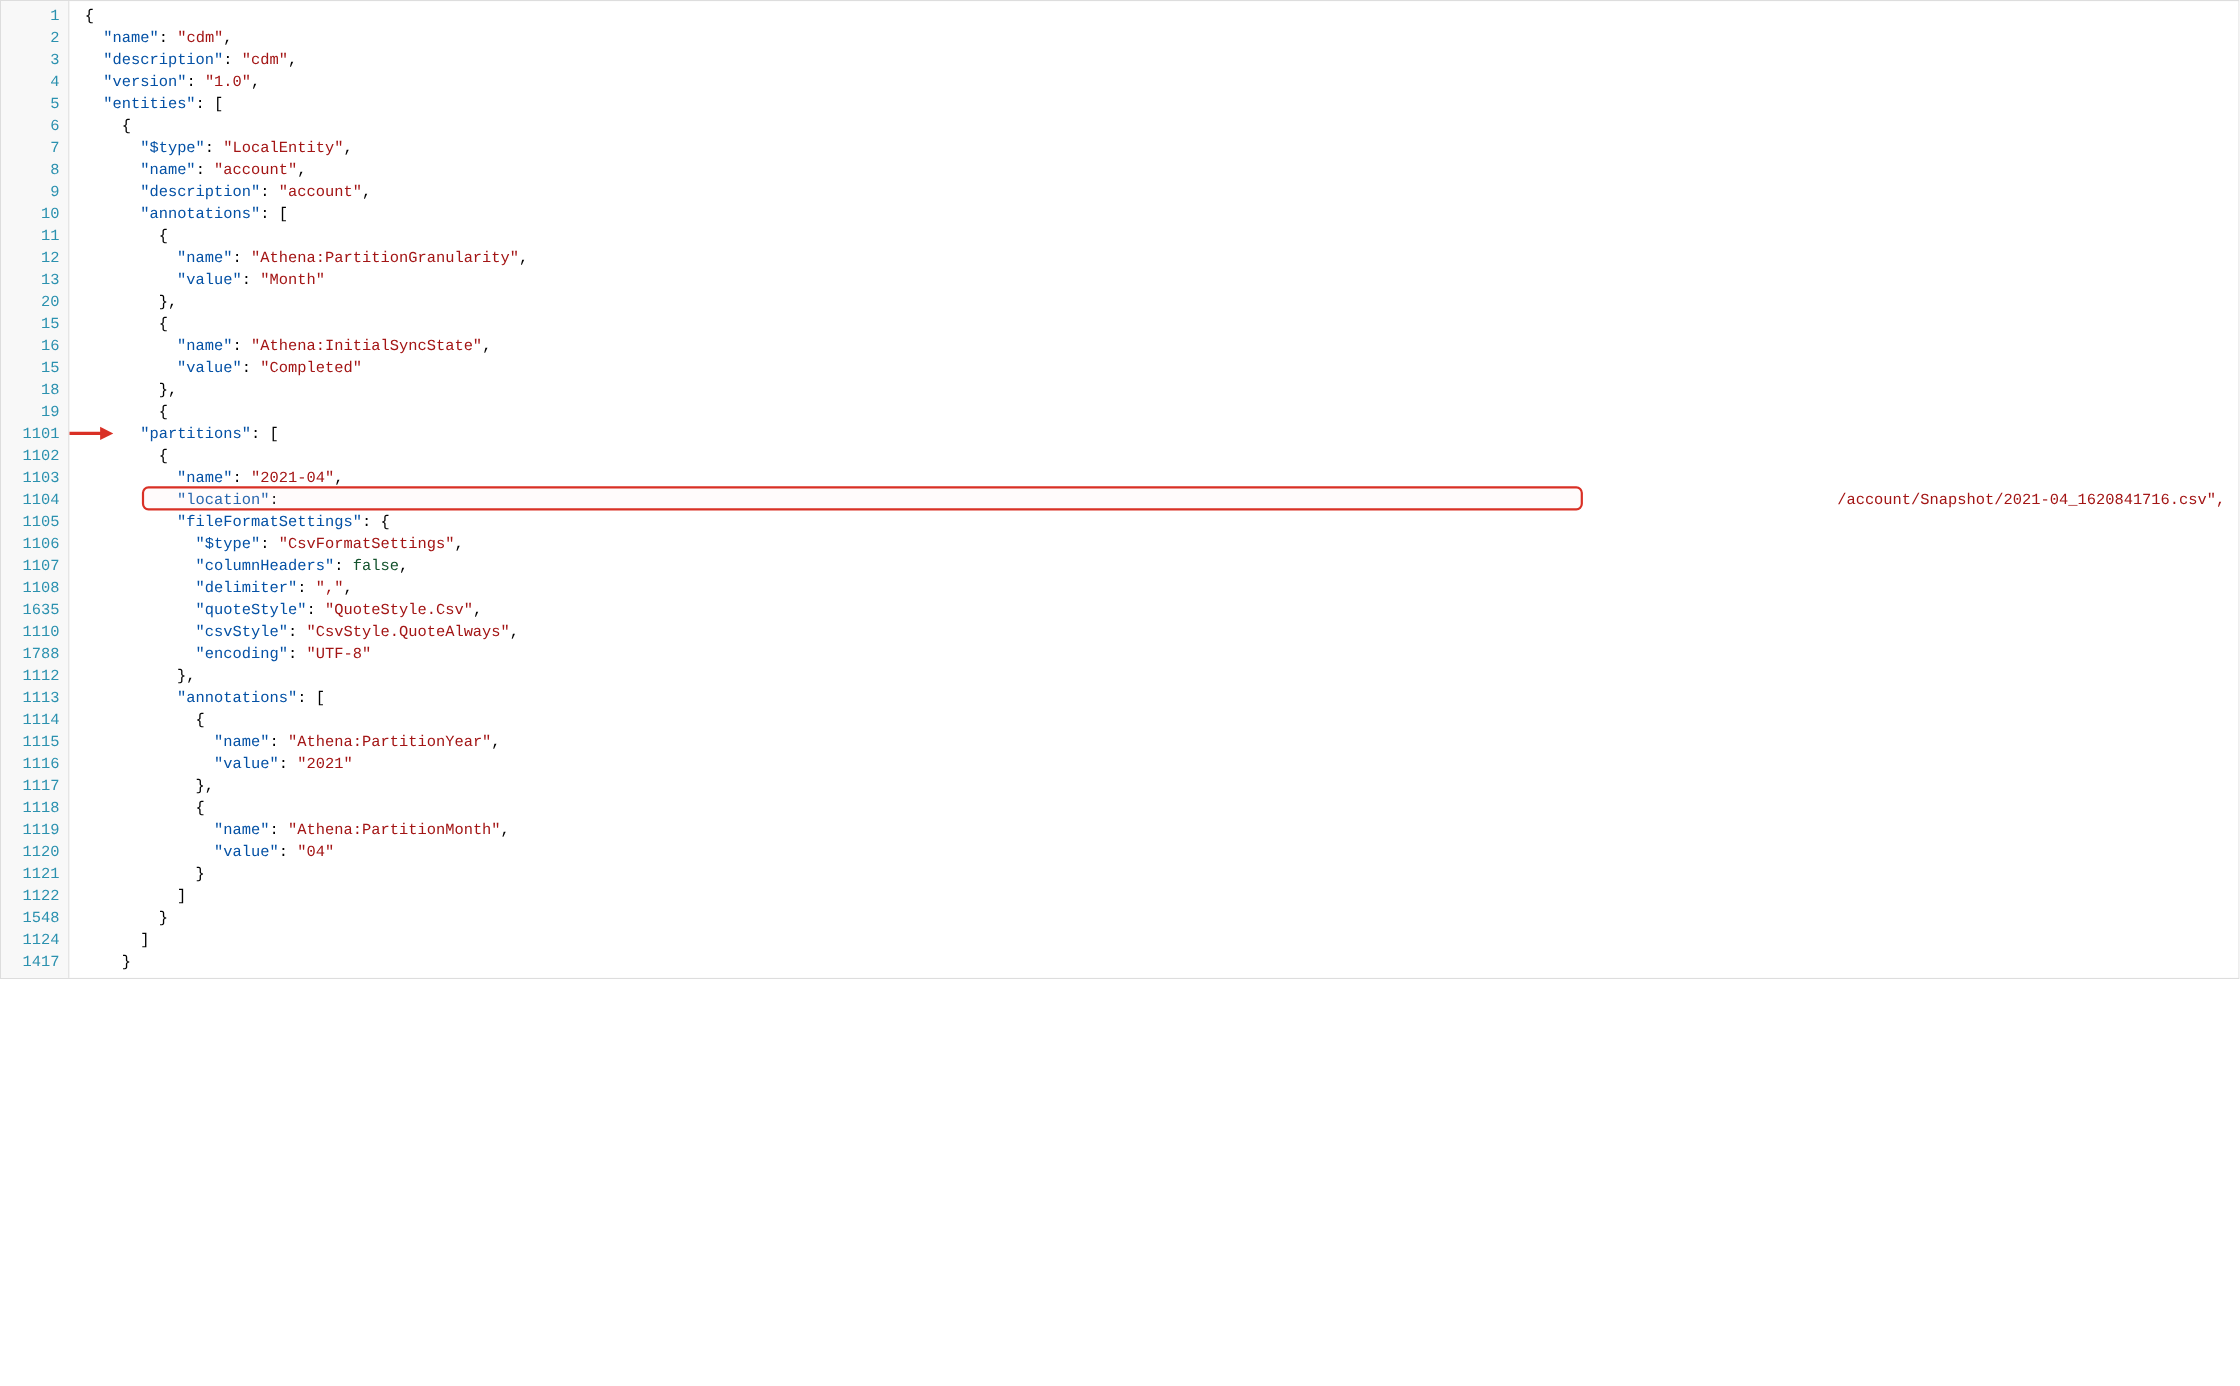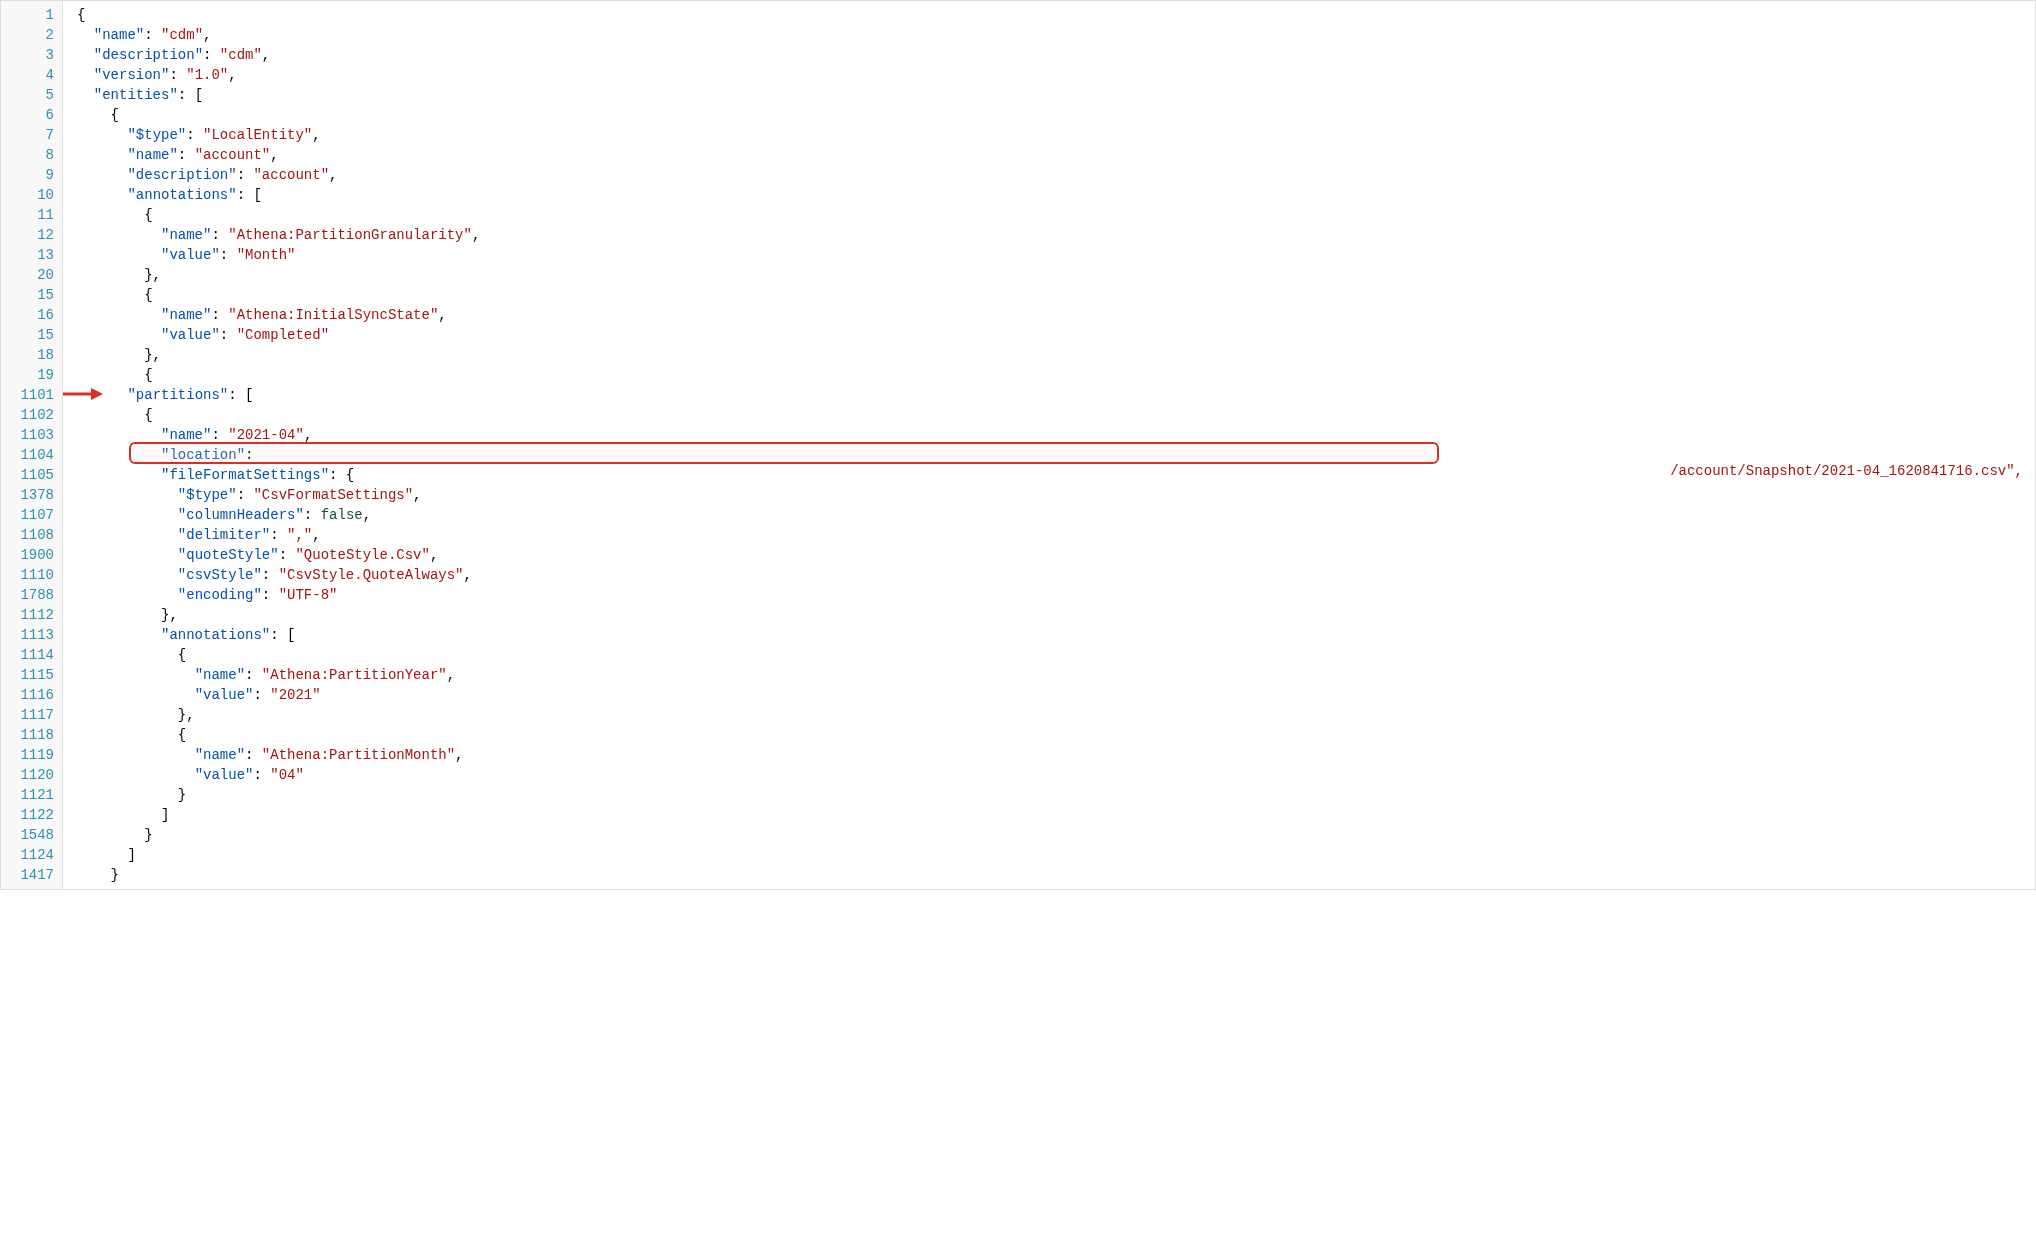--- a/index.html
+++ b/index.html
@@ -56,21 +56,20 @@
       width: 1310px;
       height: 22px;
       border: 2px solid #d93025;
       border-radius: 6px;
       background: rgba(255,230,230,0.15);
       pointer-events: none;
     }
     .location-tail {
       position: absolute;
       right: 12px;
-      margin-top: 16px;
     }
   </style>
 </head>
 <body>
 
 <div class="editor">
   <div class="gutter" id="gutter">
       <div class="ln">1</div>
       <div class="ln">2</div>
       <div class="ln">3</div>
@@ -88,24 +87,24 @@
       <div class="ln">15</div>
       <div class="ln">16</div>
       <div class="ln">15</div>
       <div class="ln">18</div>
       <div class="ln">19</div>
       <div class="ln">1101</div>
       <div class="ln">1102</div>
       <div class="ln">1103</div>
       <div class="ln">1104</div>
       <div class="ln">1105</div>
-      <div class="ln">1378</div>
+      <div class="ln">1106</div>
       <div class="ln">1107</div>
       <div class="ln">1108</div>
-      <div class="ln">1900</div>
+      <div class="ln">1635</div>
       <div class="ln">1110</div>
       <div class="ln">1788</div>
       <div class="ln">1112</div>
       <div class="ln">1113</div>
       <div class="ln">1114</div>
       <div class="ln">1115</div>
       <div class="ln">1116</div>
       <div class="ln">1117</div>
       <div class="ln">1118</div>
       <div class="ln">1119</div>

